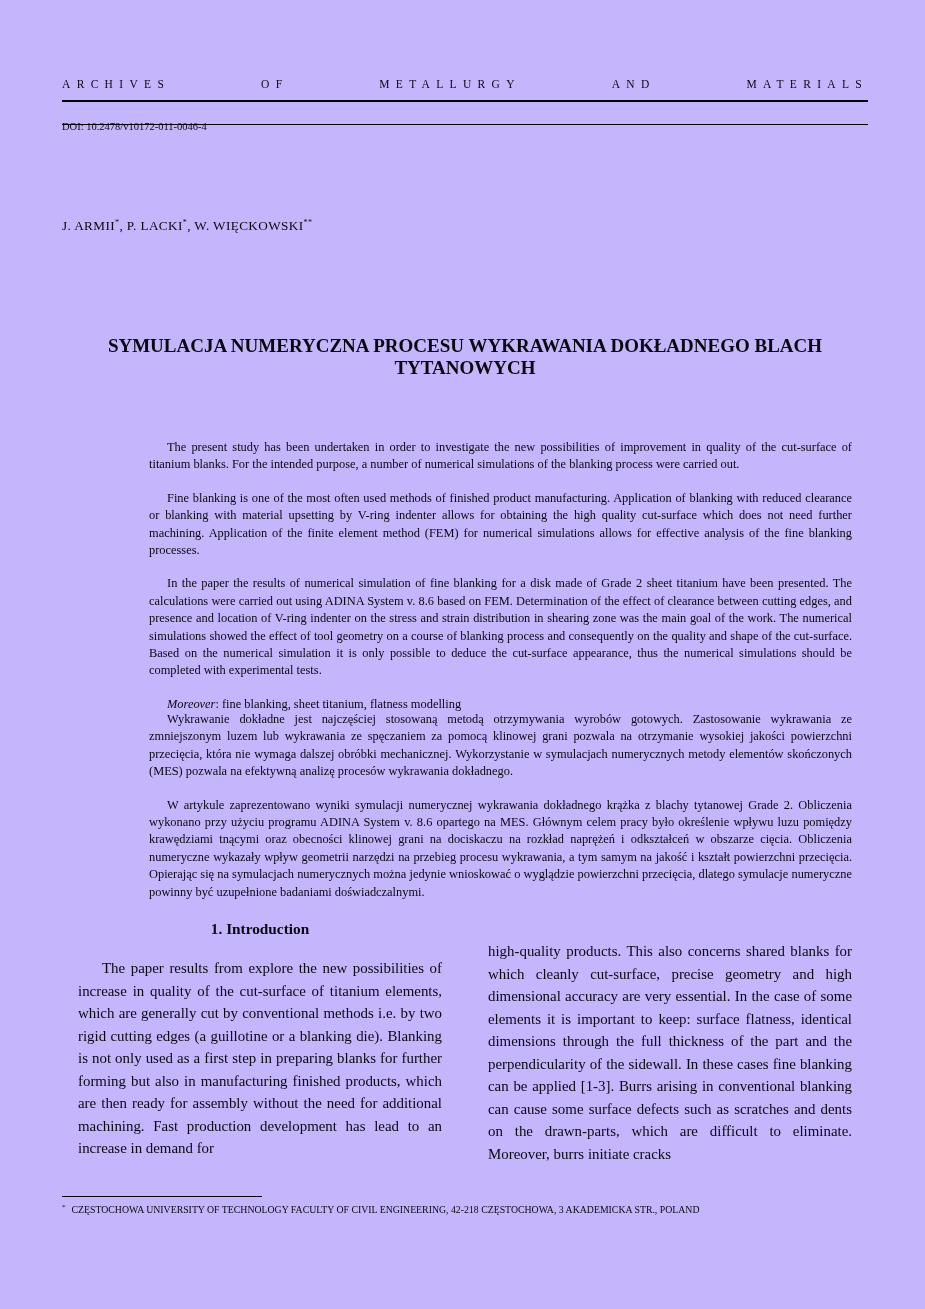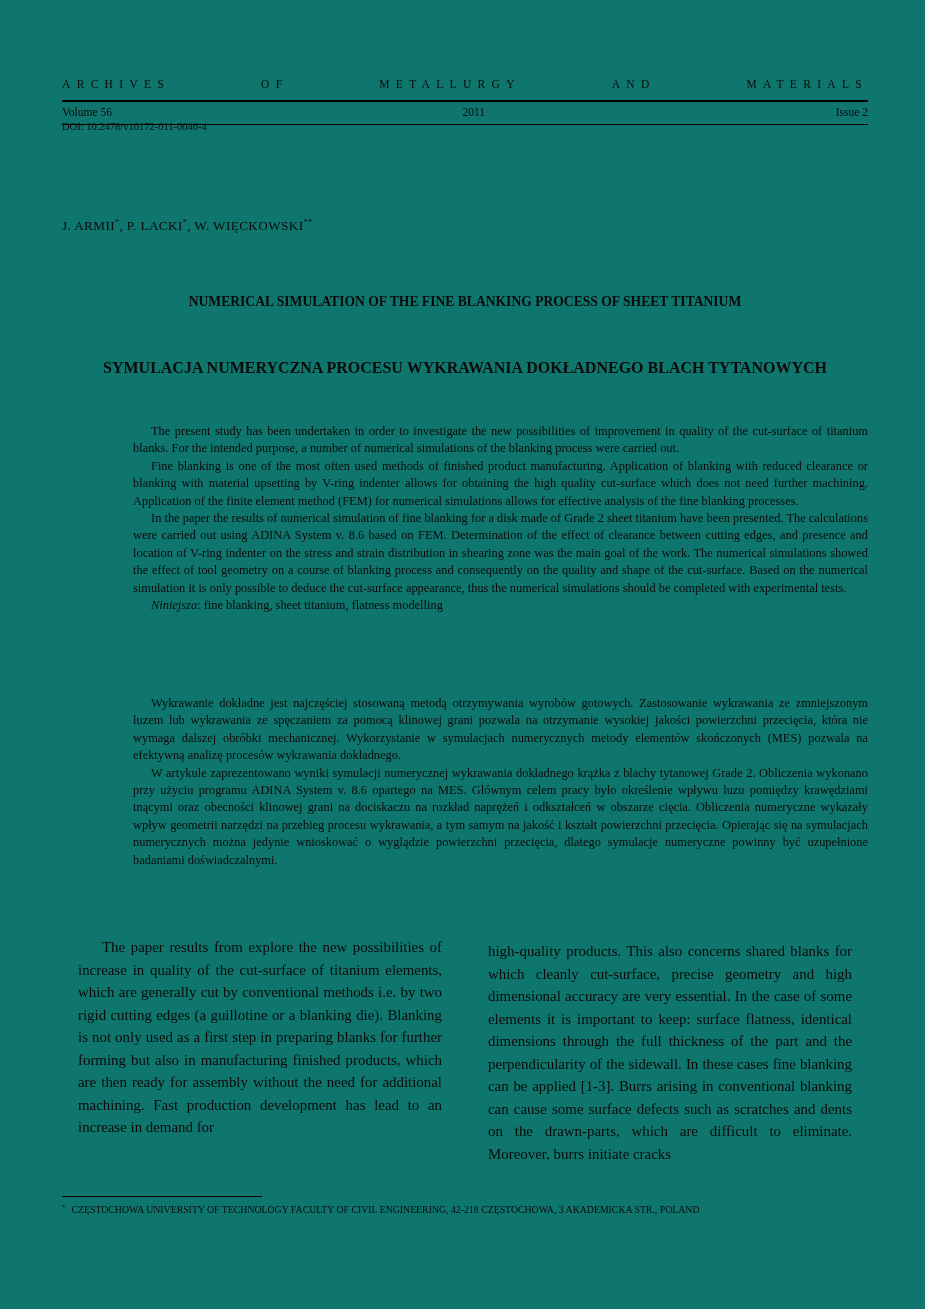--- a/index.html
+++ b/index.html
@@ -1,20 +1,20 @@
 <!DOCTYPE html>
 <html><head>
 <meta charset="utf-8">
 <style>
   html,body{margin:0;padding:0;background:#e8e8e8;}
   .page{
     position:relative;
     width:925px;height:1309px;
     margin:0 auto;
-    background:#0f766e;
+    background:#c4b5fd;
     font-family:"Liberation Serif","DejaVu Serif",serif;
     color:#0a0a0a;
     overflow:hidden;
   }
   
   .jheader{position:absolute;left:62px;right:57px;top:78px;
     display:flex;justify-content:space-between;align-items:baseline;
     font-size:11.5px;}
   .jheader span{letter-spacing:0.55em;white-space:nowrap;}
   .rule{position:absolute;left:62px;right:57px;background:#000;}
@@ -22,27 +22,27 @@
   .rule-thin{top:124px;height:1px;}
   .volrow{position:absolute;left:62px;right:57px;top:106px;
     display:flex;justify-content:space-between;align-items:baseline;
     font-size:11.5px;}
   .doi{position:absolute;left:62px;top:121px;font-size:10.5px;}
   
   .authors{position:absolute;left:62px;top:218px;font-size:13.2px;letter-spacing:0.03em;}
   .authors sup{font-size:8px;}
   .ptitle{position:absolute;left:62px;right:57px;text-align:center;font-weight:bold;}
   .ptitle-en{top:294px;font-size:13.6px;}
-  .ptitle-pl{top:359px;font-size:16px;}
+  .ptitle-pl{top:335px;font-size:19px;}
   
   .abstract{position:absolute;left:133px;right:57px;
     font-size:12.4px;line-height:17.4px;text-align:justify;}
   .abstract-en{top:423px;}
   .abstract-pl{top:695px;}
-  .abstract p{margin:0;text-indent:18px;}
+  .abstract p{margin:16px;text-indent:18px;}
   .kwline{margin:0;text-indent:18px;}
   .kwlabel{font-style:italic;}
   
   .colL{position:absolute;left:62px;top:920px;width:396px;}
   .colR{position:absolute;left:472px;top:924px;width:396px;}
   .sec-head{margin:0 0 19px 0;text-align:center;font-weight:bold;font-size:15.3px;}
   .bodytxt{margin:16px;font-size:14.9px;line-height:22.5px;text-align:justify;}
   .bodytxt.indent{text-indent:24px;}
   
   .fnblock{position:absolute;left:62px;right:57px;top:1196px;}
@@ -56,46 +56,41 @@
 <div class="page">
 
   <div class="jheader">
     <span>ARCHIVES</span>
     <span>OF</span>
     <span>METALLURGY</span>
     <span>AND</span>
     <span>MATERIALS</span>
   </div>
   <div class="rule rule-thick"></div>
-  <div class="volrow">
-    <span>Volume 56</span>
-    <span>2011</span>
-    <span>Issue 2</span>
-  </div>
   <div class="rule rule-thin"></div>
   <div class="doi">DOI: 10.2478/v10172-011-0046-4</div>
 
   <div class="authors"><span>J. ARMII</span><sup>*</sup><span>,  </span><span>P. LACKI</span><sup>*</sup><span>,  </span><span>W. WIĘCKOWSKI</span><sup>**</sup></div>
 
-  <div class="ptitle ptitle-en">NUMERICAL SIMULATION OF THE FINE BLANKING PROCESS OF SHEET TITANIUM</div>
   <div class="ptitle ptitle-pl">SYMULACJA NUMERYCZNA PROCESU WYKRAWANIA DOKŁADNEGO BLACH TYTANOWYCH</div>
 
   <div class="abstract abstract-en">
     <p>The present study has been undertaken in order to investigate the new possibilities of improvement in quality of the cut-surface of titanium blanks. For the intended purpose, a number of numerical simulations of the blanking process were carried out.</p>
     <p>Fine blanking is one of the most often used methods of finished product manufacturing. Application of blanking with reduced clearance or blanking with material upsetting by V-ring indenter allows for obtaining the high quality cut-surface which does not need further machining. Application of the finite element method (FEM) for numerical simulations allows for effective analysis of the fine blanking processes.</p>
     <p>In the paper the results of numerical simulation of fine blanking for a disk made of Grade 2 sheet titanium have been presented. The calculations were carried out using ADINA System v. 8.6 based on FEM. Determination of the effect of clearance between cutting edges, and presence and location of V-ring indenter on the stress and strain distribution in shearing zone was the main goal of the work. The numerical simulations showed the effect of tool geometry on a course of blanking process and consequently on the quality and shape of the cut-surface. Based on the numerical simulation it is only possible to deduce the cut-surface appearance, thus the numerical simulations should be completed with experimental tests.</p>
-    <p class="kwline"><span class="kwlabel">Niniejsza</span><span>: fine blanking, sheet titanium, flatness modelling</span></p>
+    <p class="kwline"><span class="kwlabel">Moreover</span><span>: fine blanking, sheet titanium, flatness modelling</span></p>
   </div>
 
   <div class="abstract abstract-pl">
     <p>Wykrawanie dokładne jest najczęściej stosowaną metodą otrzymywania wyrobów gotowych. Zastosowanie wykrawania ze zmniejszonym luzem lub wykrawania ze spęczaniem za pomocą klinowej grani pozwala na otrzymanie wysokiej jakości powierzchni przecięcia, która nie wymaga dalszej obróbki mechanicznej. Wykorzystanie w symulacjach numerycznych metody elementów skończonych (MES) pozwala na efektywną analizę procesów wykrawania dokładnego.</p>
     <p>W artykule zaprezentowano wyniki symulacji numerycznej wykrawania dokładnego krążka z blachy tytanowej Grade 2. Obliczenia wykonano przy użyciu programu ADINA System v. 8.6 opartego na MES. Głównym celem pracy było określenie wpływu luzu pomiędzy krawędziami tnącymi oraz obecności klinowej grani na dociskaczu na rozkład naprężeń i odkształceń w obszarze cięcia. Obliczenia numeryczne wykazały wpływ geometrii narzędzi na przebieg procesu wykrawania, a tym samym na jakość i kształt powierzchni przecięcia. Opierając się na symulacjach numerycznych można jedynie wnioskować o wyglądzie powierzchni przecięcia, dlatego symulacje numeryczne powinny być uzupełnione badaniami doświadczalnymi.</p>
   </div>
 
   <div class="colL">
+    <h2 class="sec-head">1.  Introduction</h2>
     <p class="bodytxt indent">The paper results from explore the new possibilities of increase in quality of the cut-surface of titanium elements, which are generally cut by conventional methods i.e. by two rigid cutting edges (a guillotine or a blanking die). Blanking is not only used as a first step in preparing blanks for further forming but also in manufacturing finished products, which are then ready for assembly without the need for additional machining. Fast production development has lead to an increase in demand for</p>
   </div>
 
   <div class="colR">
     <p class="bodytxt">high-quality products. This also concerns shared blanks for which cleanly cut-surface, precise geometry and high dimensional accuracy are very essential. In the case of some elements it is important to keep: surface flatness, identical dimensions through the full thickness of the part and the perpendicularity of the sidewall. In these cases fine blanking can be applied [1-3]. Burrs arising in conventional blanking can cause some surface defects such as scratches and dents on the drawn-parts, which are difficult to eliminate. Moreover, burrs initiate cracks</p>
   </div>
 
   <div class="fnblock">
     <div class="fnrule"></div>
     <p class="fn"><sup>*</sup><span>CZĘSTOCHOWA UNIVERSITY OF TECHNOLOGY FACULTY OF CIVIL ENGINEERING, 42-218 CZĘSTOCHOWA, 3 AKADEMICKA STR., POLAND</span></p>

